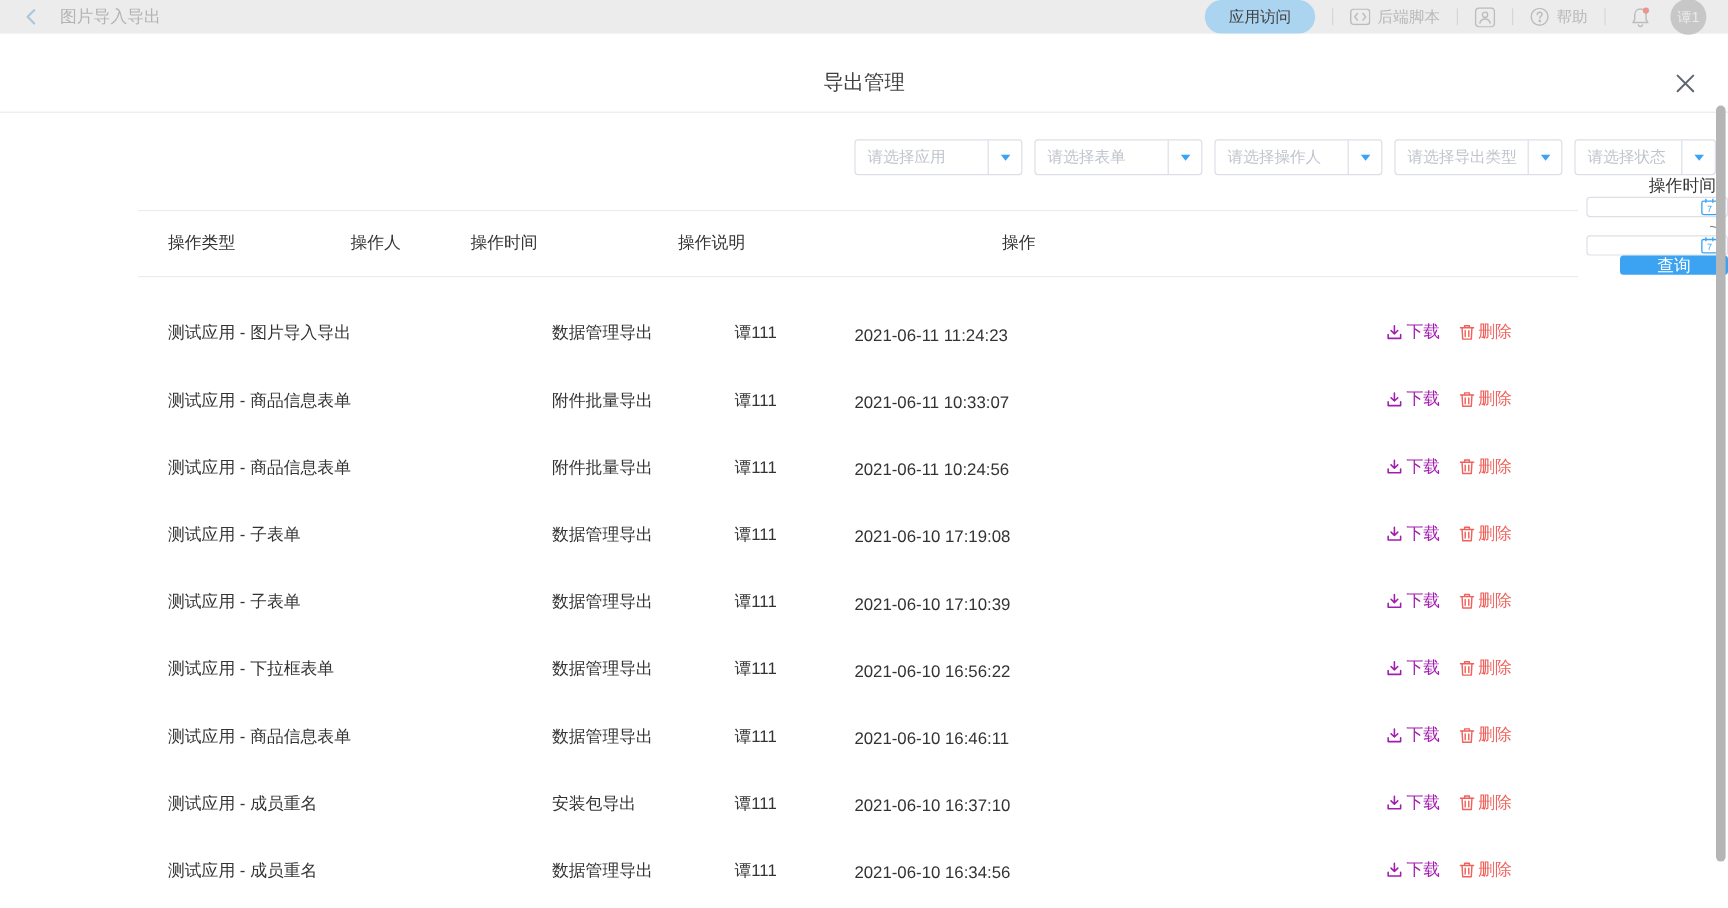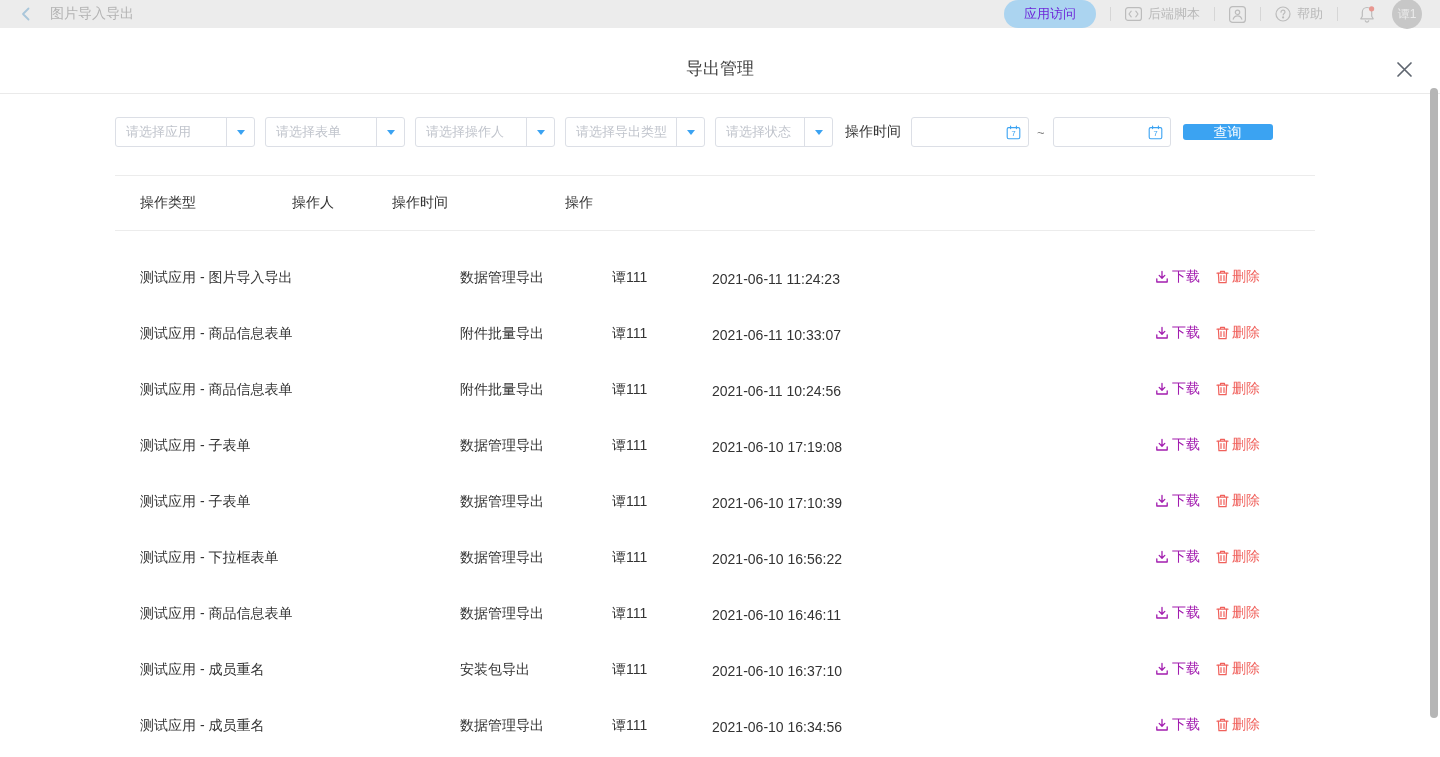--- a/index.html
+++ b/index.html
@@ -4,39 +4,39 @@
 <style>
   * { box-sizing: border-box; margin: 0; padding: 0; }
   html,body { width:1440px; height:757px; overflow:hidden; font-family:"Liberation Sans",sans-serif; background:#fff; position:relative; }
 
   
   .topbar { position:absolute; top:0; left:0; right:0; height:28px; background:#ececec;
             display:flex; align-items:center; padding:0 18px; z-index:1; }
   .topbar .back { color:#a9c6da; display:flex; align-items:center; cursor:pointer; }
   .topbar .tb-title { margin-left:16px; font-size:14px; color:#b3b3b3; }
   .tb-right { margin-left:auto; display:flex; align-items:center; }
-  .pill { background:#abd4f0; color:#6d28d9; border:none; border-radius:15px;
+  .pill { background:#abd4f0; color:#404040; border:none; border-radius:15px;
           height:28px; padding:0 20px; font-size:13px; cursor:pointer; }
   .tb-div { width:1px; height:14px; background:#d6d6d6; margin:0 14px; }
   .tb-item { display:flex; align-items:center; gap:6px; color:#b9b9b9; font-size:13px; cursor:pointer; }
   .tb-icon { color:#bcbcbc; display:flex; align-items:center; }
   .bell-wrap { position:relative; margin:0 16px 0 6px; display:flex; }
   .avatar { width:30px; height:30px; border-radius:50%; background:#c7c7c7; color:#ebebeb;
             font-size:12px; display:flex; align-items:center; justify-content:center; cursor:pointer; }
 
   
   .modal { position:absolute; top:44px; left:0; right:0; bottom:-60px; background:#fff; z-index:2; }
   .modal-header { height:50px; border-bottom:1px solid #eaeaea; display:flex;
                   align-items:center; justify-content:center; position:relative; }
   .modal-title { font-size:17px; color:#404040; font-weight:400; }
   .modal-close { position:absolute; right:24px; top:13px; width:24px; height:24px;
                  display:flex; align-items:center; justify-content:center; color:#5f6670; cursor:pointer; }
 
   
-  .filter-bar { margin:22px 0 0 115px; display:flex; align-items:center; height:32px; }
+  .filter-bar { margin:22px 0 0 115px; display:flex; align-items:flex-end; height:32px;flex-direction:column; }
   .select { display:flex; width:140px; height:30px; border:1px solid #dcdfe6; border-radius:3px;
             margin-right:10px; background:#fff; cursor:pointer; flex:none; }
   .select:nth-child(5) { width:118px; }
   .select-text { flex:1; padding-left:10px; font-size:13px; color:#c0c4cc; line-height:28px;
                  white-space:nowrap; overflow:hidden; }
   .select-arrow-box { width:28px; border-left:1px solid #dcdfe6; display:flex;
                       align-items:center; justify-content:center; flex:none; }
   .tri-down { width:0; height:0; border:4px solid transparent; border-top:5px solid #3ba3f2; margin-top:4px; }
   .time-label { font-size:14px; color:#333; margin:0 10px 0 2px; white-space:nowrap; }
   .date-input { width:118px; height:30px; border:1px solid #dcdfe6; border-radius:3px;
@@ -202,20 +202,21 @@
     </span>
 
     <button class="search-btn">查询</button>
   </div>
 
   <div class="table">
     <div class="thead">
         <span class="cell c1">操作类型</span>
         <span class="cell c2">操作人</span>
         <span class="cell c3">操作时间</span>
+        <span class="cell c4">操作说明</span>
         <span class="cell c5">操作</span>
       </div>
     <div>
   <div class="trow">
     <span class="cell c0">测试应用 - 图片导入导出</span>
     <span class="cell c1">数据管理导出</span>
     <span class="cell c2">谭111</span>
     <span class="cell c3">2021-06-11 11:24:23</span>
     <span class="cell c4"></span>
     <span class="cell c5">

